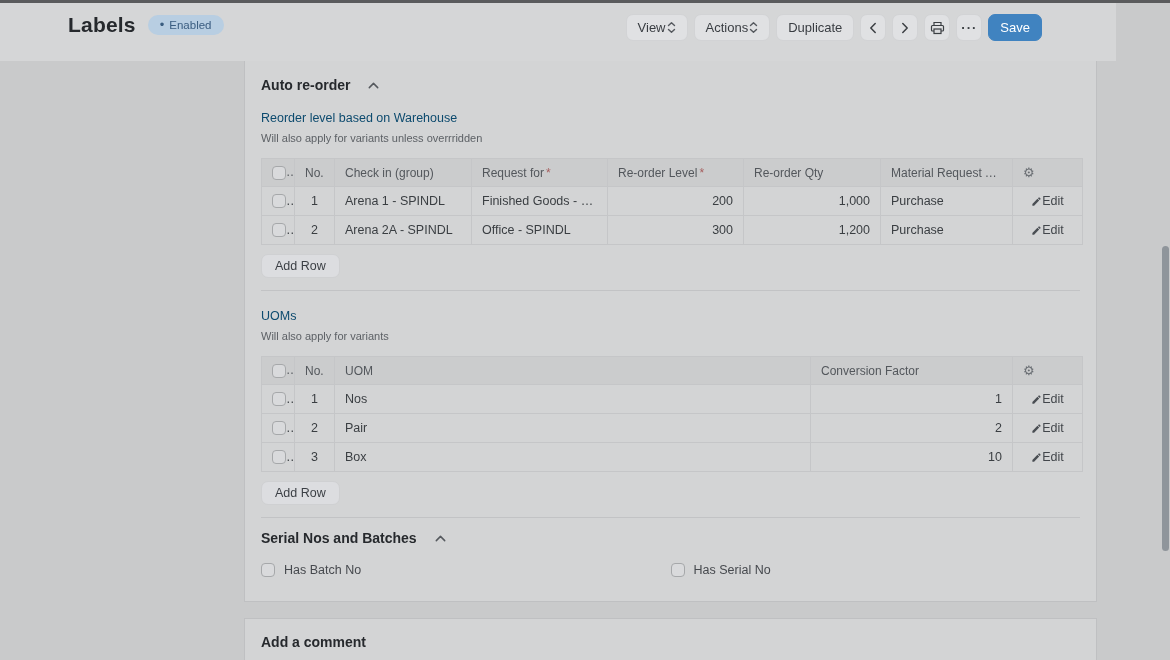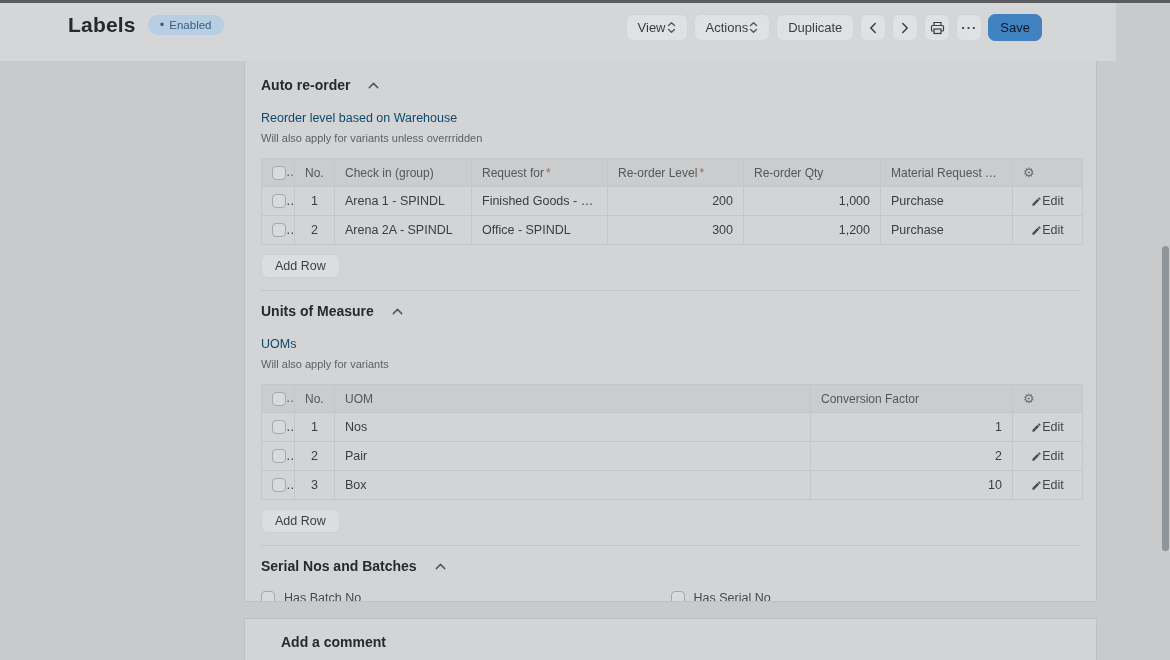--- a/index.html
+++ b/index.html
@@ -31,21 +31,21 @@
     position:absolute; left:68px; top:44px;
     font-size:11.5px; color:#90949a;
   }
   .toolbar { position:absolute; right:74px; top:11px; display:flex; gap:6px; align-items:center; }
   .btn {
     height:27px; display:flex; align-items:center; justify-content:center; gap:1px;
     background:#e0e1e3; border:1px solid #d2d3d5; border-radius:7px;
     font-size:13px; color:#393d42; padding:0 11px; cursor:pointer; white-space:nowrap;
   }
   .btn.icon-btn { width:26px; padding:0; }
-  .btn.primary { background:#4083c0; border-color:#4083c0; color:#0f172a; font-weight:500;border-radius:7px; }
+  .btn.primary { background:#4083c0; border-color:#4083c0; color:#ffffff; font-weight:500;border-radius:7px; }
   .caret-updown, .chev, .printer-svg { display:block; }
 
   
   .form-card {
     position:absolute; left:244px; top:61px; width:853px; height:541px;
     background:#d3d4d5;
     border:1px solid #bfc0c2; border-top:none;
     padding:16px; overflow:hidden; z-index:2;
   }
   .section-head { display:flex; align-items:center; gap:18px; cursor:pointer; }
@@ -89,21 +89,21 @@
   .check-row { display:flex; margin-top:17px; }
   .check-field { display:flex; align-items:center; gap:9px; width:422px; }
   .check-field .cb-label { font-size:12.5px; color:#46494e; }
 
   
   .comment-card {
     position:absolute; left:244px; top:618px; width:853px; height:60px;
     background:#d3d4d5; border:1px solid #bfc0c2; border-bottom:none;
     padding:15px 16px;
   }
-  .comment-title { font-size:14px; font-weight:700; color:#26292d;margin-left:20px; }
+  .comment-title { font-size:14px; font-weight:700; color:#26292d; }
 
   
   .scrollbar-track { position:absolute; right:0; top:61px; width:9px; height:599px; }
   .scrollbar-thumb {
     position:absolute; right:1px; top:185px; width:7px; height:305px;
     background:#8f959b; border-radius:4px; cursor:pointer;
   }
 </style>
 </head>
 <body>
@@ -233,26 +233,20 @@
             <span>Edit</span>
           </span>
         </td>
       </tr>
     </tbody>
   </table>
   <div><span class="add-row-btn">Add Row</span></div>
 
   <hr class="divider">
 
-  <div class="section-head mt12">
-    <span class="section-title">Units of Measure</span>
-    <svg width="11" height="7" viewBox="0 0 11 7">
-        <path d="M1.3 5.6L5.5 1.4l4.2 4.2" stroke="#55595e" stroke-width="1.5" fill="none" stroke-linecap="round" stroke-linejoin="round"></path>
-      </svg>
-  </div>
   <div class="field-label">UOMs</div>
   <div class="field-desc">Will also apply for variants</div>
 
   <table class="grid">
     <colgroup>
         <col style="width:33px">
         <col style="width:40px">
         <col style="width:476px">
         <col style="width:202px">
         <col style="width:70px">

